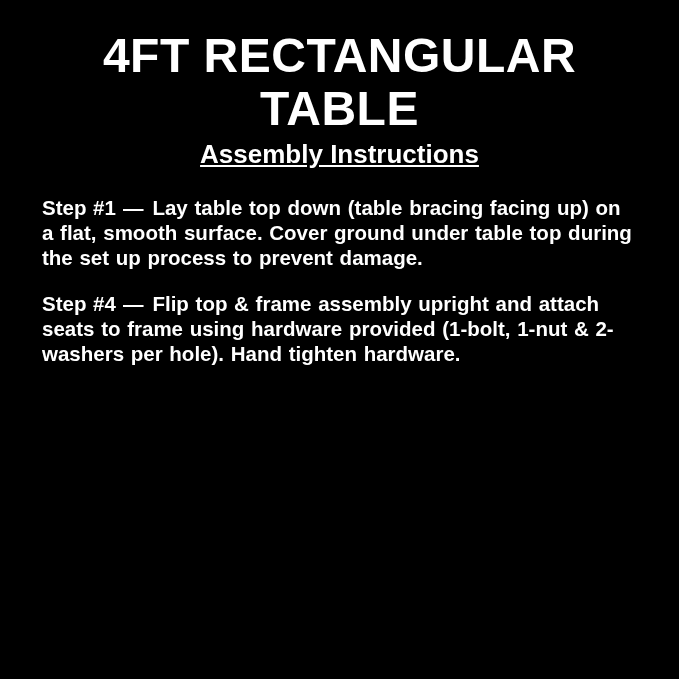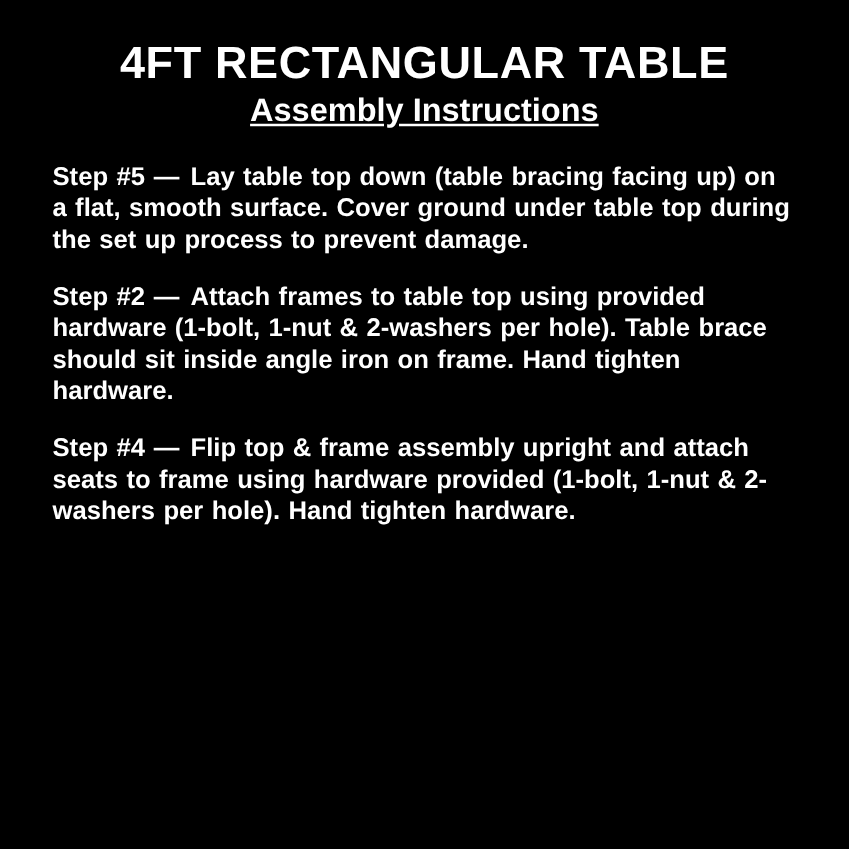--- a/index.html
+++ b/index.html
@@ -14,21 +14,21 @@
     background: #000000;
     color: #ffffff;
     font-family: "Liberation Sans", "DejaVu Sans", sans-serif;
     font-weight: bold;
     box-sizing: border-box;
     padding: 30px 42px 0 42px;
     overflow: hidden;
   }
   .title {
     text-align: center;
-    font-size: 36px;
+    font-size: 48px;
     line-height: 1.1;
     letter-spacing: 0.5px;
     margin: 0 0 4px 0;
     text-transform: uppercase;
   }
   .subtitle {
     text-align: center;
     font-size: 26px;
     line-height: 1.15;
     margin: 0 0 26px 0;
@@ -45,20 +45,19 @@
     margin: 0 9px 0 7px;
   }
 </style>
 </head>
 <body>
 
 <div class="card">
   <h1 class="title">4FT RECTANGULAR TABLE</h1>
   <h2 class="subtitle">Assembly Instructions</h2>
 
-  <p class="step"><span>Step #5</span><span class="dash">—</span><span>Lay table top down (table bracing facing up) on a flat, smooth surface. Cover ground under table top during the set up process to prevent damage.</span></p>
+  <p class="step"><span>Step #1</span><span class="dash">—</span><span>Lay table top down (table bracing facing up) on a flat, smooth surface. Cover ground under table top during the set up process to prevent damage.</span></p>
 
-  <p class="step"><span>Step #2</span><span class="dash">—</span><span>Attach frames to table top using provided hardware (1-bolt, 1-nut &amp; 2-washers per hole). Table brace should sit inside angle iron on frame. Hand tighten hardware.</span></p>
 
 
   <p class="step"><span>Step #4</span><span class="dash">—</span><span>Flip top &amp; frame assembly upright and attach seats to frame using hardware provided (1-bolt, 1-nut &amp; 2-washers per hole). Hand tighten hardware.</span></p>
 
 </div>
 
 </body></html>

